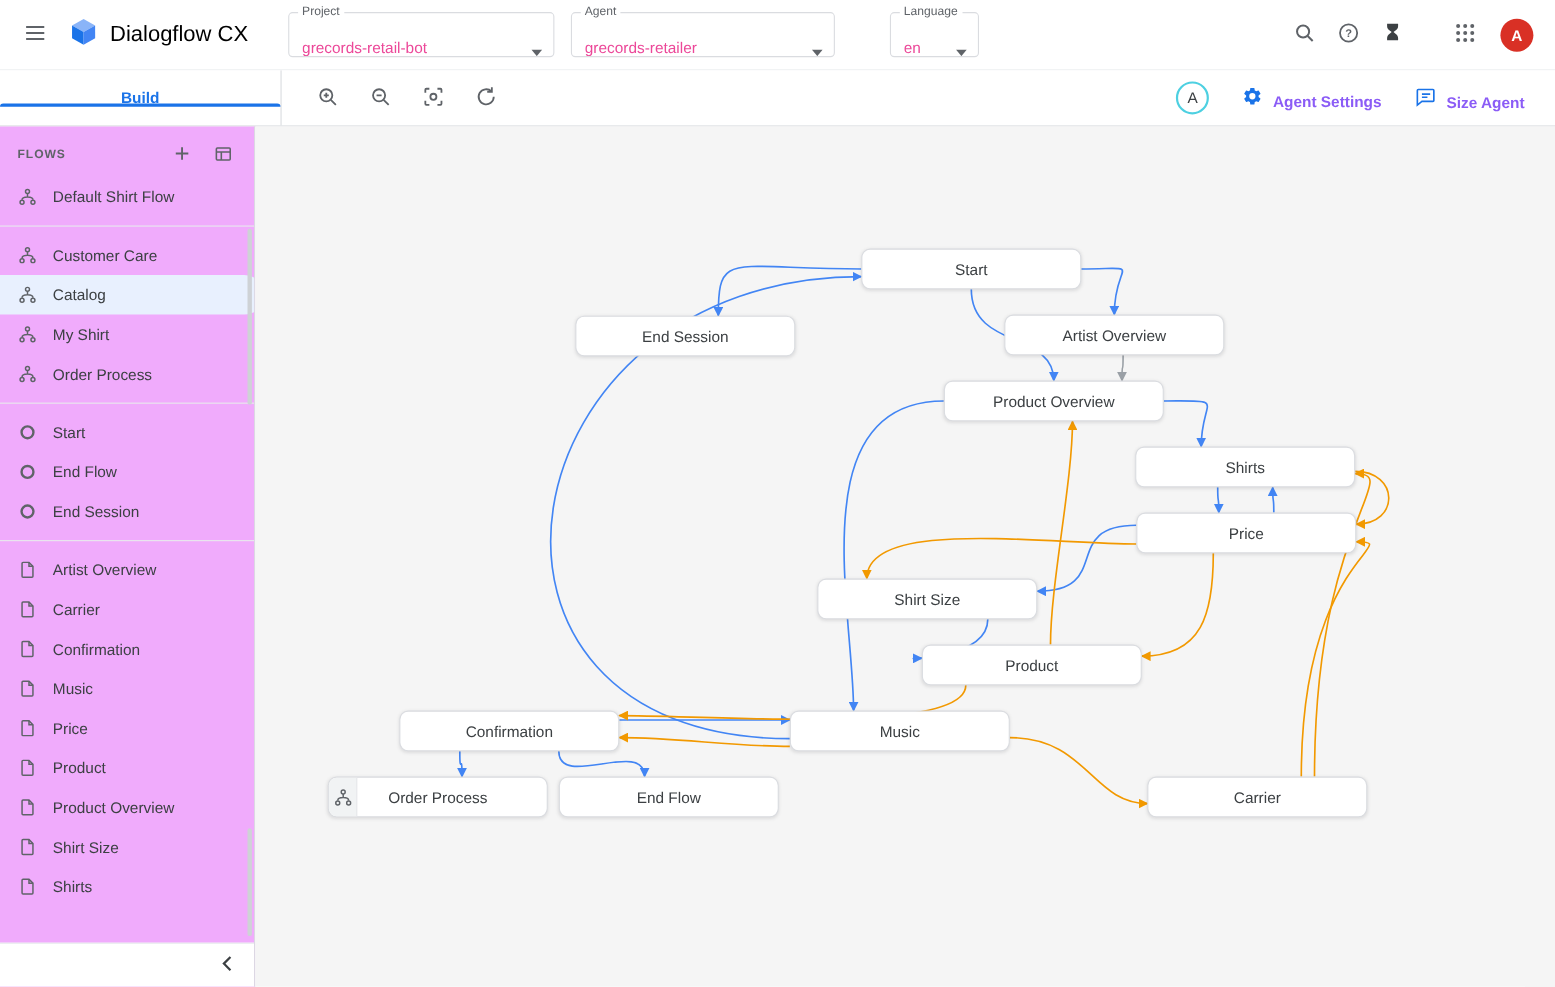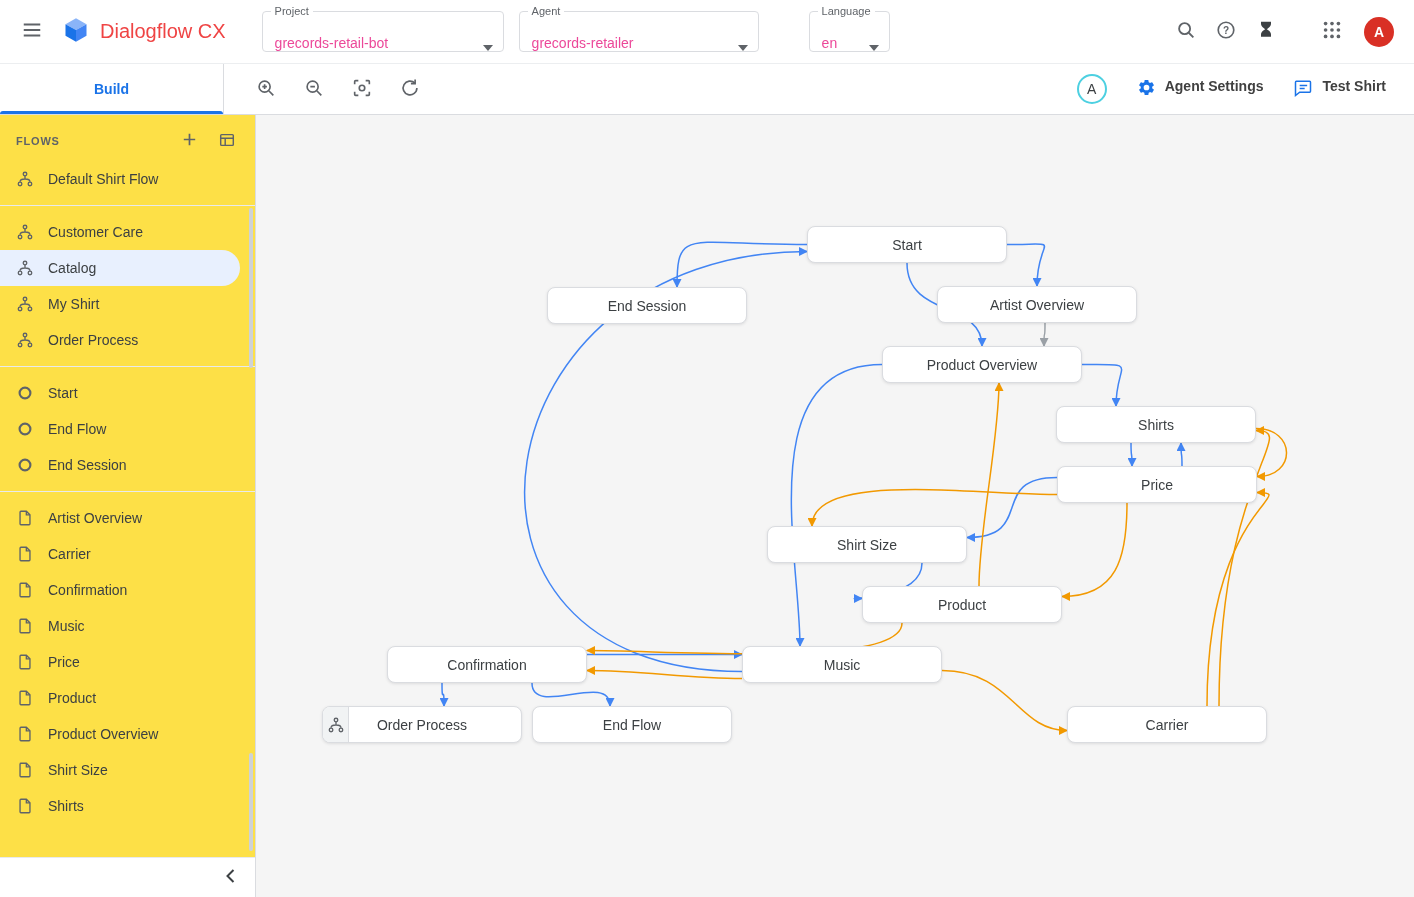--- a/index.html
+++ b/index.html
@@ -3,47 +3,47 @@
 <meta charset="utf-8">
 <style>
   * { margin:0; padding:0; box-sizing:border-box; }
   body { background:#e9eaec; font-family:"Liberation Sans","DejaVu Sans",sans-serif; }
   .app { position:relative; width:1414px; height:897px; background:#fff; overflow:hidden; }
 
   
   .topbar { height:64px; display:flex; align-items:center; padding:0 10px 0 12px; border-bottom:1px solid #eceef0; background:#fff; }
   .icon-btn { width:40px; height:40px; border:none; background:transparent; border-radius:50%; display:flex; align-items:center; justify-content:center; cursor:pointer; flex:none; }
   .logo { display:flex; align-items:center; gap:10px; margin-left:10px; }
-  .logo-title { font-size:20px; color:#ef4444; white-space:nowrap; }
+  .logo-title { font-size:20px; color:#000000; white-space:nowrap; }
   .selects { display:flex; gap:15px; margin-left:36px; }
   .select { position:relative; height:41px; border:1px solid #dadce0; border-radius:4px; display:flex; align-items:flex-end; padding:0 10px 0 12px; background:#fff; cursor:pointer; }
   .select .flabel { position:absolute; top:-7px; left:8px; font-size:11px; color:#5f6368; background:#fff; padding:0 4px; line-height:13px; }
   .select .value { font-size:14px; color:#ec4899; flex:1; white-space:nowrap; overflow:hidden; }
   .select .caret { margin-left:10px; flex:none; display:flex; }
   .sel-project { width:242px; }
   .sel-agent { width:240px; }
   .sel-language { width:81px;margin-left:35px; }
   .topbar-right { margin-left:auto; display:flex; align-items:center; }
   .apps-btn { margin-left:26px; }
   .avatar { width:30px; height:30px; border-radius:50%; background:#d93025; color:#fff; font-size:14px; font-weight:bold; display:flex; align-items:center; justify-content:center; margin:0 10px 0 12px; cursor:pointer; flex:none; }
 
   
   .secondbar { height:51px; display:flex; border-bottom:1px solid #dadce0; background:#fff; }
-  .tabs { width:224px; flex:none; display:flex; border-right:1px solid #dadce0; }
+  .tabs { width:256px; flex:none; display:flex; border-right:1px solid #dadce0;align-items:center; }
   .tab { flex:1; display:flex; align-items:center; justify-content:center; font-size:14px; color:#5f6368; position:relative; cursor:pointer; }
   .tab.active { color:#1a73e8; font-weight:bold; }
   .tab.active::after { content:""; position:absolute; left:0; right:0; bottom:0; height:3px; background:#1a73e8; border-radius:3px 3px 0 0; }
   .canvas-tools { display:flex; align-items:center; gap:8px; padding-left:22px; }
   .bar-right { margin-left:auto; display:flex; align-items:center; gap:30px; padding-right:28px; }
   .agent-chip { width:30px; height:30px; border-radius:50%; border:2px solid #4dd0e1; background:#fff; color:#3c4043; font-size:14px; display:flex; align-items:center; justify-content:center; cursor:pointer; }
-  .link-btn { display:flex; align-items:flex-start; gap:9px; color:#404040; font-size:14px; font-weight:bold; background:none; border:none; cursor:pointer; }
+  .link-btn { display:flex; align-items:flex-end; gap:9px; color:#8b5cf6; font-size:14px; font-weight:bold; background:none; border:none; cursor:pointer; }
 
   
   .content { display:flex; height:782px; }
-  .sidebar { width:256px; flex:none; position:relative; background:#fde047; border-right:1px solid #dadce0; overflow:hidden; }
+  .sidebar { width:232px; flex:none; position:relative; background:#f0abfc; border-right:1px solid #dadce0; overflow:hidden; }
   .section-head { display:flex; align-items:center; height:46px; padding:6px 14px 0 16px; }
   .section-title { flex:1; font-size:11px; font-weight:bold; letter-spacing:.8px; color:#5f6368; }
   .section-actions { display:flex; gap:10px; }
   .mini-btn { width:28px; height:28px; border:none; background:transparent; border-radius:50%; display:flex; align-items:center; justify-content:center; cursor:pointer; }
   .side-item { height:36px; display:flex; align-items:center; gap:14px; padding-left:16px; font-size:14px; color:#3c4043; cursor:pointer; }
   .side-item.selected { background:#e8f0fe; width:240px; border-radius:0 18px 18px 0; }
   .side-item .item-icon { display:flex; flex:none; }
   .divider { height:1px; background:#e8eaed; margin:8px 0; }
   .scroll-thumb { position:absolute; right:2px; width:4px; border-radius:2px; background:#ced2d6; }
   .sidebar-bottom { position:absolute; left:0; right:0; bottom:0; height:40px; background:#fff; border-top:1px solid #e8eaed; display:flex; align-items:center; justify-content:flex-end; padding-right:10px; }
@@ -173,21 +173,21 @@
         <span><svg viewBox="0 0 24 24" width="19" height="19" fill="#1a73e8">
               <path d="M19.14 12.94c.04-.3.06-.61.06-.94s-.02-.64-.07-.94l2.03-1.58a.49.49 0 0 0 .12-.61l-1.92-3.32a.49.49 0 0 0-.59-.22l-2.39.96c-.5-.38-1.03-.7-1.62-.94l-.36-2.54a.48.48 0 0 0-.48-.41h-3.84c-.24 0-.43.17-.47.41l-.36 2.54c-.59.24-1.13.57-1.62.94l-2.39-.96a.49.49 0 0 0-.59.22L2.74 8.87a.48.48 0 0 0 .12.61l2.03 1.58c-.05.3-.09.63-.09.94s.02.64.07.94l-2.03 1.58a.49.49 0 0 0-.12.61l1.92 3.32c.12.22.37.29.59.22l2.39-.96c.5.38 1.03.7 1.62.94l.36 2.54c.05.24.24.41.48.41h3.84c.24 0 .44-.17.47-.41l.36-2.54c.59-.24 1.13-.56 1.62-.94l2.39.96c.22.08.47 0 .59-.22l1.92-3.32a.49.49 0 0 0-.12-.61zM12 15.6A3.6 3.6 0 1 1 12 8.4a3.6 3.6 0 0 1 0 7.2z"></path>
             </svg></span>
         <span>Agent Settings</span>
       </button>
       <button class="link-btn">
         <span><svg viewBox="0 0 24 24" width="20" height="20" fill="none" stroke="#1a73e8" stroke-width="1.8">
               <path d="M4 4h16a1 1 0 0 1 1 1v11a1 1 0 0 1-1 1H8l-5 4V5a1 1 0 0 1 1-1z"></path>
               <path d="M8 9h9M8 12.5h6"></path>
             </svg></span>
-        <span>Test Shirt</span>
+        <span>Size Agent</span>
       </button>
     </div>
   </div>
 
   <div class="content">
 
     <aside class="sidebar">
       <div class="section-head">
         <span class="section-title">FLOWS</span>
         <span class="section-actions">

